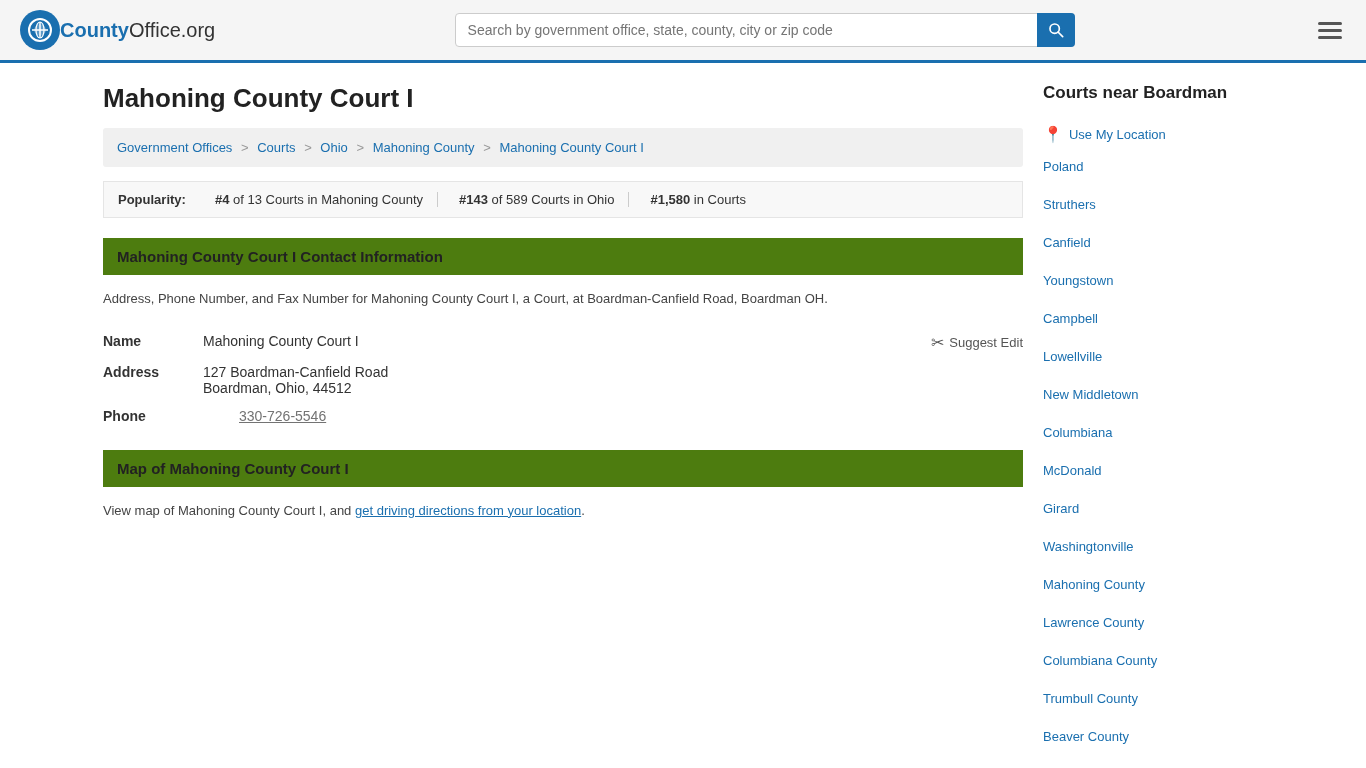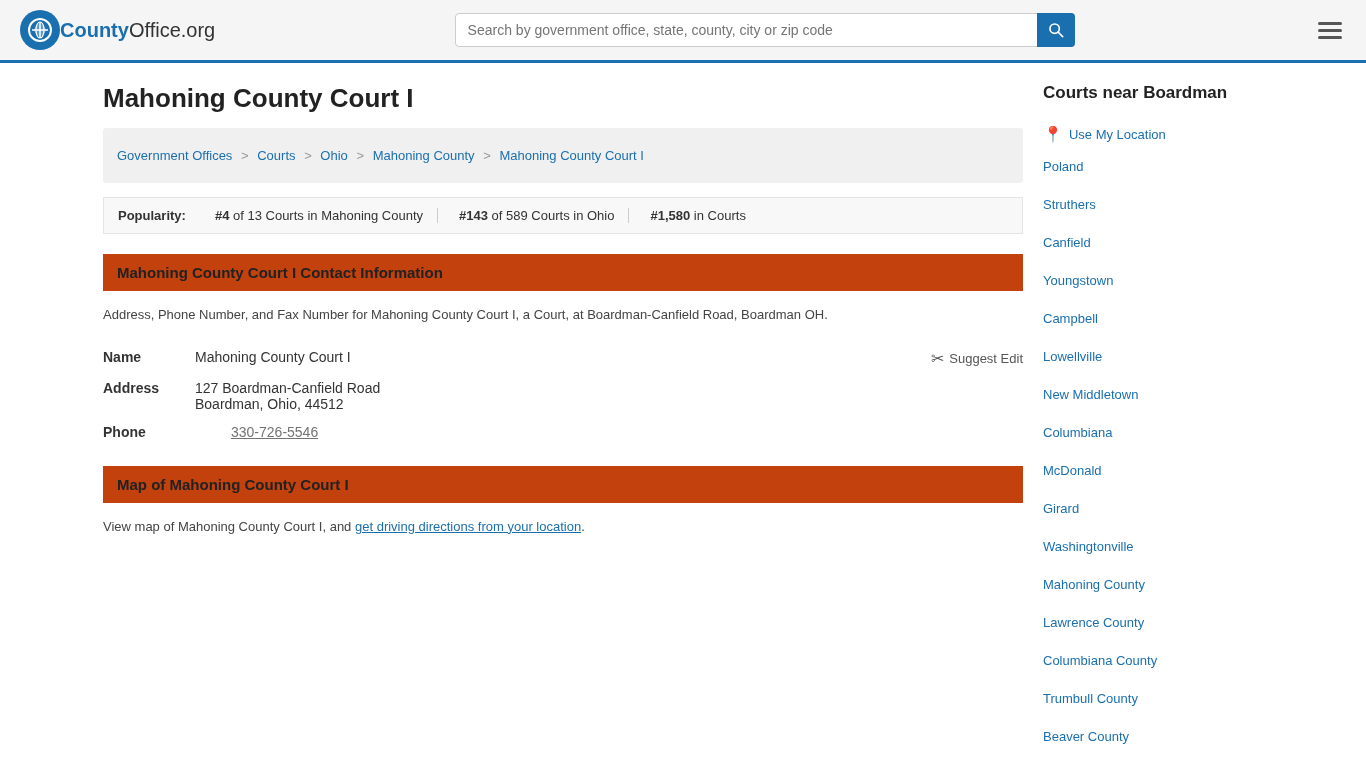--- a/index.html
+++ b/index.html
@@ -100,21 +100,21 @@
     .page-title {
       font-size: 26px;
       font-weight: bold;
       color: #222;
       margin-bottom: 14px;
     }
 
     
     .breadcrumb {
       background: #f0f0f0;
-      padding: 20px 14px;
+      padding: 12px 14px;
       border-radius: 3px;
       font-size: 13px;
       color: #555;
       margin-bottom: 14px;
     }
     .breadcrumb a {
       color: #1a6faf;
       text-decoration: none;
     }
     .breadcrumb .sep { margin: 0 5px; color: #999; }
@@ -131,21 +131,21 @@
       gap: 7px;
     }
     .pop-label { font-weight: bold; margin-right: 8px; }
     .pop-item { padding: 0 14px; border-right: 1px solid #ccc; }
     .pop-item:first-of-type { padding-left: 0; }
     .pop-item:last-of-type { border-right: none; }
     .pop-num { font-weight: bold; }
 
     
     .section-header {
-      background: #c2410c;
+      background: #4d7c0f;
       padding: 10px 14px;
       font-size: 15px;
       font-weight: bold;
       color: #222;
       margin-bottom: 14px;
     }
 
     
     .section-desc {
       font-size: 13px;
@@ -157,21 +157,21 @@
       width: 100%;
       margin-bottom: 20px;
     }
     .info-row {
       display: flex;
       padding: 6px 0;
       align-items: flex-start;
     }
     .info-label {
       font-weight: bold;
-      width: 92px;
+      width: 100px;
       flex-shrink: 0;
       font-size: 14px;
     }
     .info-value {
       font-size: 14px;
       color: #333;
     }
     .info-value a {
       color: #737373;
       text-decoration: underline;

